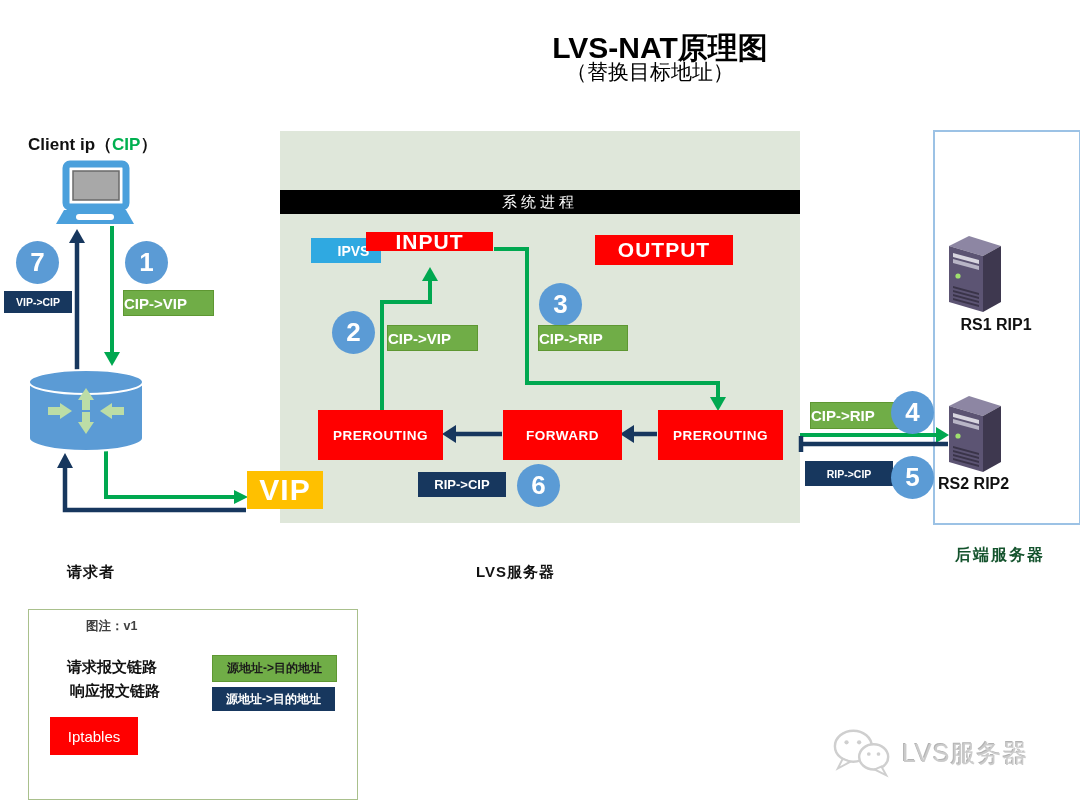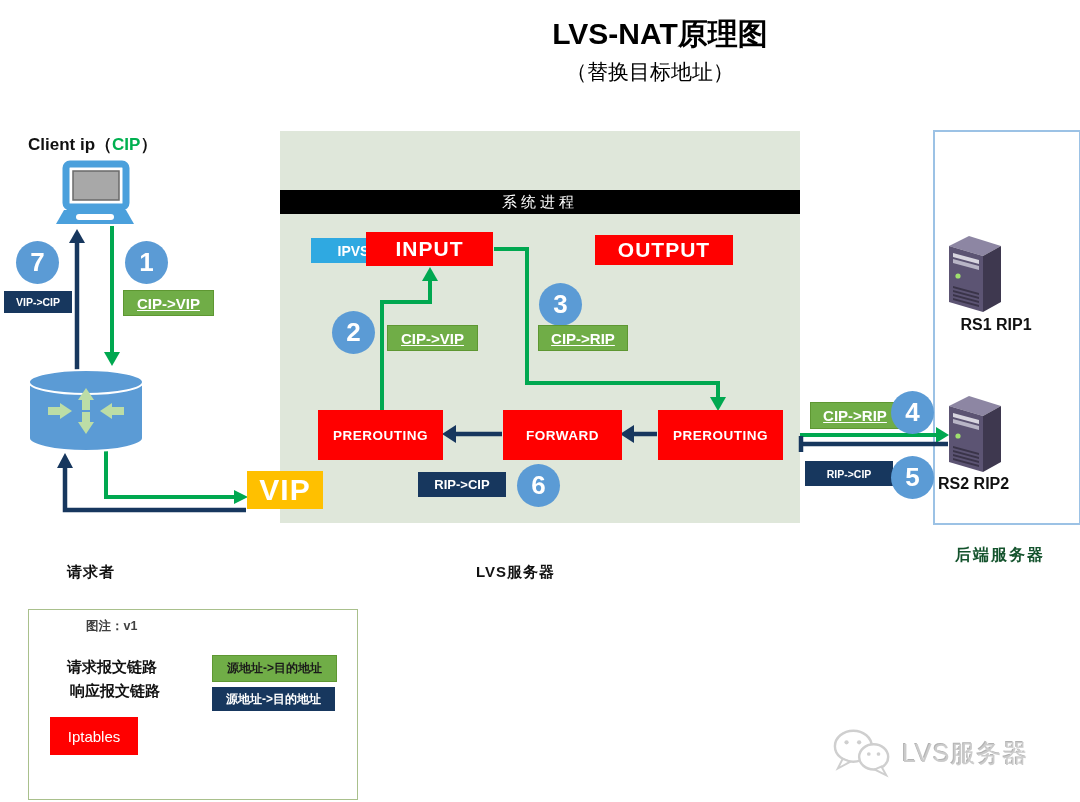--- a/index.html
+++ b/index.html
@@ -24,21 +24,21 @@
   .client-lbl{font-size:17px;font-weight:bold;color:#111;}
   .cip-green{color:#00B050;}
   .panel-green{background:var(--panel-green);}
   .panel-right{background:#fff;border:2px solid var(--panel-border-blue);}
   .bar{background:var(--bar-black);color:#fff;font-size:15px;letter-spacing:4px;display:flex;align-items:center;justify-content:center;font-family:"DejaVu Serif","Liberation Serif",serif;}
   .redbox{background:var(--chain-red);color:#fff;font-weight:bold;display:flex;align-items:center;justify-content:center;}
   .chain{font-size:13.5px;letter-spacing:0.5px;}
   .io{font-size:21px;letter-spacing:1px;}
   .ipvs{background:var(--ipvs-blue);color:#fff;font-weight:bold;font-size:14px;display:flex;align-items:center;justify-content:center;}
   .vip{background:var(--vip-orange);color:#fff;font-weight:bold;font-size:30px;display:flex;align-items:center;justify-content:center;letter-spacing:1px;}
-  .gbox{background:var(--label-green);border:1px solid #5E9732;color:#fff;font-weight:bold;font-size:15px;display:flex;align-items:center;justify-content:center;text-decoration:underline;}
+  .gbox{background:var(--label-green);border:1px solid #5E9732;color:#fff;font-weight:bold;font-size:15px;display:flex;align-items:center;justify-content:flex-start;}
   .nbox{background:var(--response-navy);color:#fff;font-weight:bold;font-size:13px;display:flex;align-items:center;justify-content:center;}
   .nbox.small{font-size:10.5px;}
   .circle{background:var(--step-blue);color:#fff;font-weight:bold;font-size:26px;width:43px;height:43px;border-radius:50%;display:flex;align-items:center;justify-content:center;}
   .area-lbl{font-weight:bold;color:#111;font-size:15px;letter-spacing:1px;margin-left:12px;}
   .backend-lbl{font-weight:bold;color:#14532d;font-size:16px;letter-spacing:2px;font-family:"DejaVu Serif","Liberation Serif",serif;}
   .rs-lbl{font-weight:bold;color:#111;font-size:16px;}
   .legend{border:1.5px solid var(--legend-border);background:#fff;}
   .legend-title{font-size:12.5px;font-weight:bold;color:#404040;padding-left:40px;}
   .legend-link{font-size:15px;font-weight:bold;color:#111;}
   .legend-gbox{background:var(--label-green);border:1px solid #5E9732;color:#1a1a1a;font-weight:bold;font-size:12px;display:flex;align-items:center;justify-content:center;}
@@ -50,21 +50,21 @@
   .ln-g{fill:none;stroke:var(--request-green);stroke-width:4;}
   .ln-n{fill:none;stroke:var(--response-navy);stroke-width:4.5;}
   .hd-g{fill:var(--request-green);stroke:none;}
   .hd-n{fill:var(--response-navy);stroke:none;}
 </style>
 </head>
 <body>
 
 <div id="stage">
 
-  <div class="abs ttl" style="left:300px;top:14px;width:720px;">LVS-NAT原理图</div>
+  <div class="abs ttl" style="left:300px;top:28px;width:720px;">LVS-NAT原理图</div>
   <div class="abs sub" style="left:300px;top:58px;width:700px;">（替换目标地址）</div>
 
   <div class="abs panel-green" style="left:280px;top:131px;width:520px;height:392px;"></div>
   <div class="abs panel-right" style="left:933px;top:130px;width:144px;height:391px;"></div>
 
   <svg class="overlay" width="1080" height="802" viewBox="0 0 1080 802">
 
     <g>
       <path class="ln-g" d="M112,226 V353"></path>
         <polygon class="hd-g" points="104,352 120,352 112,366"></polygon>
@@ -156,21 +156,21 @@
       <span>CIP-&gt;VIP</span>
     </div>
 
   <div class="abs bar" style="left:280px;top:190px;width:520px;height:24px;">
       <span>系统进程</span>
     </div>
 
   <div class="abs ipvs" style="left:311px;top:238px;width:55px;height:25px;padding-left:15px;">
       <span>IPVS</span>
     </div>
-  <div class="abs redbox io" style="left:366px;top:232px;width:127px;height:34px;">
+  <div class="abs redbox io" style="left:366px;top:232px;width:127px;height:19px;">
       <span>INPUT</span>
     </div>
   <div class="abs redbox io" style="left:595px;top:235px;width:138px;height:30px;">
       <span>OUTPUT</span>
     </div>
 
   <div class="abs redbox chain" style="left:318px;top:410px;width:125px;height:50px;">
       <span>PREROUTING</span>
     </div>
   <div class="abs redbox chain" style="left:503px;top:410px;width:119px;height:50px;">

